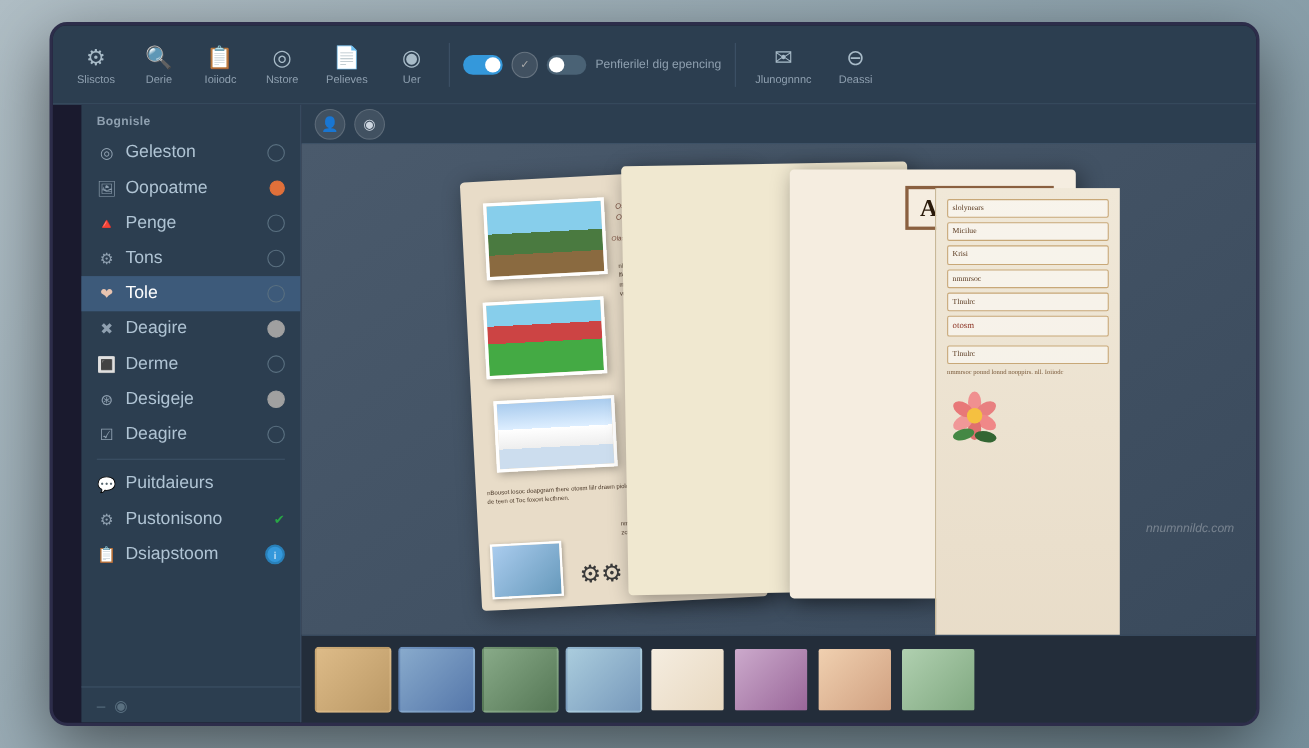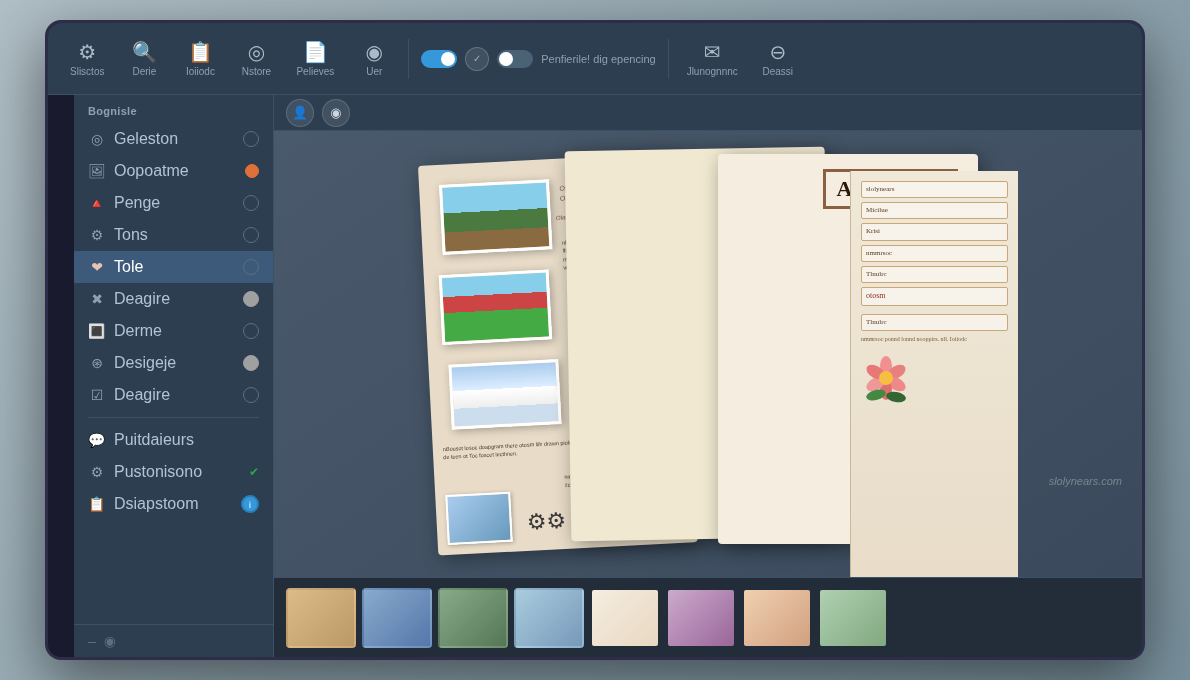--- a/index.html
+++ b/index.html
@@ -727,21 +727,21 @@
                   <circle cx="0" cy="0" r="7" fill="#f5c040"></circle>
                 </g>
                 <ellipse cx="15" cy="42" rx="10" ry="5" fill="#448844" transform="rotate(-15,15,42)"></ellipse>
                 <ellipse cx="35" cy="44" rx="10" ry="5" fill="#336633" transform="rotate(10,35,44)"></ellipse>
               </svg>
             </div>
           </div>
 
         </div>
 
-        <div class="watermark">slolynears.com</div>
+        <div class="watermark">nnumnnildc.com</div>
       </div>
 
       <div class="thumbnail-strip">
         <div class="thumbnail thumb-warm-bg">
           <div style="width:100%;height:100%;background:linear-gradient(135deg,#ddbb88,#bb9966);display:flex;align-items:center;justify-content:center;"></div>
         </div>
         <div class="thumbnail thumb-photo-bg">
           <div style="width:100%;height:100%;background:linear-gradient(135deg,#88aacc,#5577aa);"></div>
         </div>
         <div class="thumbnail thumb-green-bg">

